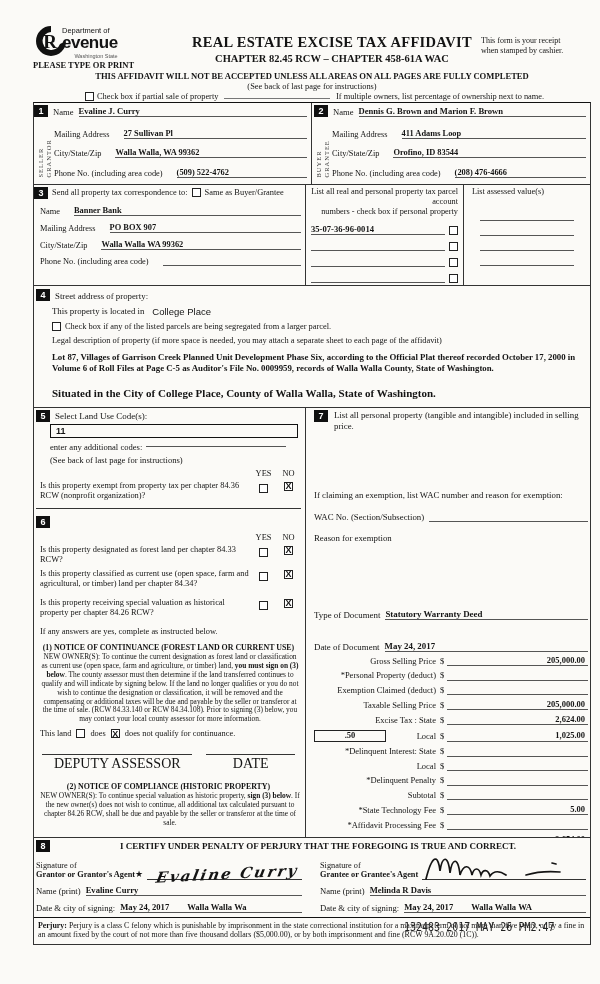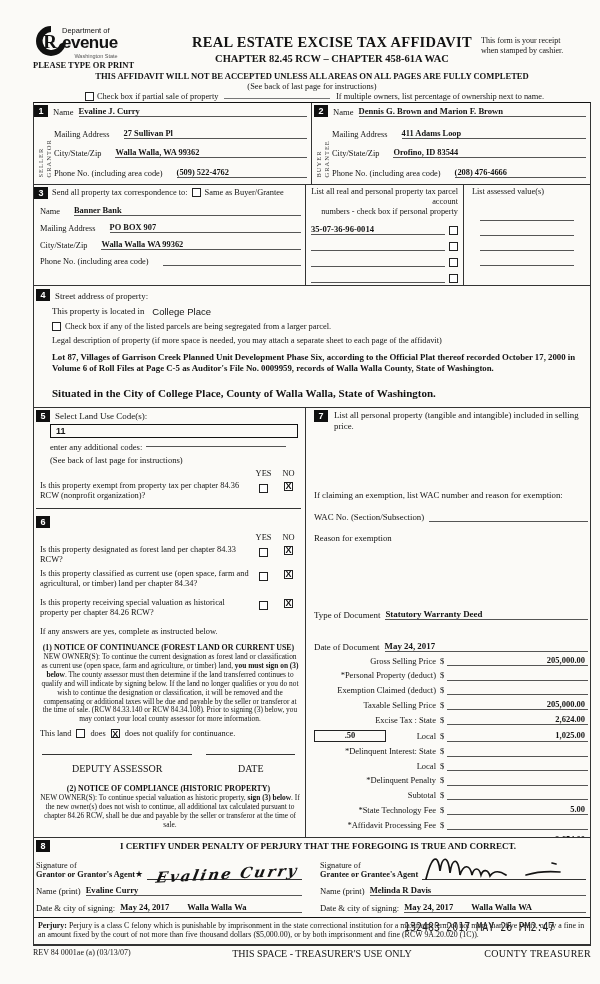--- a/index.html
+++ b/index.html
@@ -93,21 +93,21 @@
   .q-row { display:flex; font-size:8.4px; line-height:10.5px; margin-top:3px; }
   .q-row .q { flex:1; padding-left:4px; }
   .q-row .yn-col { padding-top:1px; }
   .s5 { border-bottom:1px solid #333; padding-bottom:6px; }
   .s6 { padding-top:2px; }
 
   .notice-title { font-size:7.9px; font-weight:bold; text-align:center; margin-top:6px; }
   .notice-text { font-size:7.4px; line-height:8.9px; margin-top:1px; padding:0 1px 0 4px; text-align:center; }
   .qualify-row { display:flex; align-items:center; gap:5px; font-size:8.4px; margin-top:5px; padding-left:4px; }
   .assessor-row { display:flex; gap:14px; margin-top:16px; padding:0 6px; }
-  .assessor-row > div { border-top:1px solid #333; text-align:center; font-size:10px; padding-top:8px; }
+  .assessor-row > div { border-top:1px solid #333; text-align:center; font-size:14px; padding-top:1px; }
   .da { flex:1.7; } .dd { flex:1; }
   .sig3-line { border-bottom:1px solid #333; height:17px; margin:0 10px; }
 
   .s7-hdr { display:flex; gap:6px; font-size:8.8px; line-height:11px; }
   .s7-exempt { font-size:8.8px; margin-top:58px; }
   .s7-wac { display:flex; align-items:flex-end; font-size:8.8px; margin-top:12px; }
   .s7-wac .fill { flex:1; max-width:170px; margin-left:5px; }
   .s7-reason { font-size:8.8px; margin-top:11px; }
   .doc-row { display:flex; align-items:flex-end; gap:5px; font-size:8.9px; margin-top:30px; }
   .doc-row .fill { flex:1;margin-top:36px; }
@@ -581,21 +581,16 @@
             </div>
           </div>
         </div>
       </div>
 
       <div class="perjury">
         <b>Perjury:</b><span> Perjury is a class C felony which is punishable by imprisonment in the state correctional institution for a maximum term of not more than five years, or by a fine in an amount fixed by the court of not more than five thousand dollars ($5,000.00), or by both imprisonment and fine (RCW 9A.20.020 (1C)).</span>
       </div>
     </div>
 
-    <div class="footer-row">
-      <span class="rev-no">REV 84 0001ae (a) (03/13/07)</span>
-      <span class="treas-space">THIS SPACE - TREASURER'S USE ONLY</span>
-      <span class="county-treas">COUNTY TREASURER</span>
-    </div>
   </div>
 
   <div class="stamp">132483 2017 MAY 26 PM2:47</div>
 </div>
 
 </body></html>

